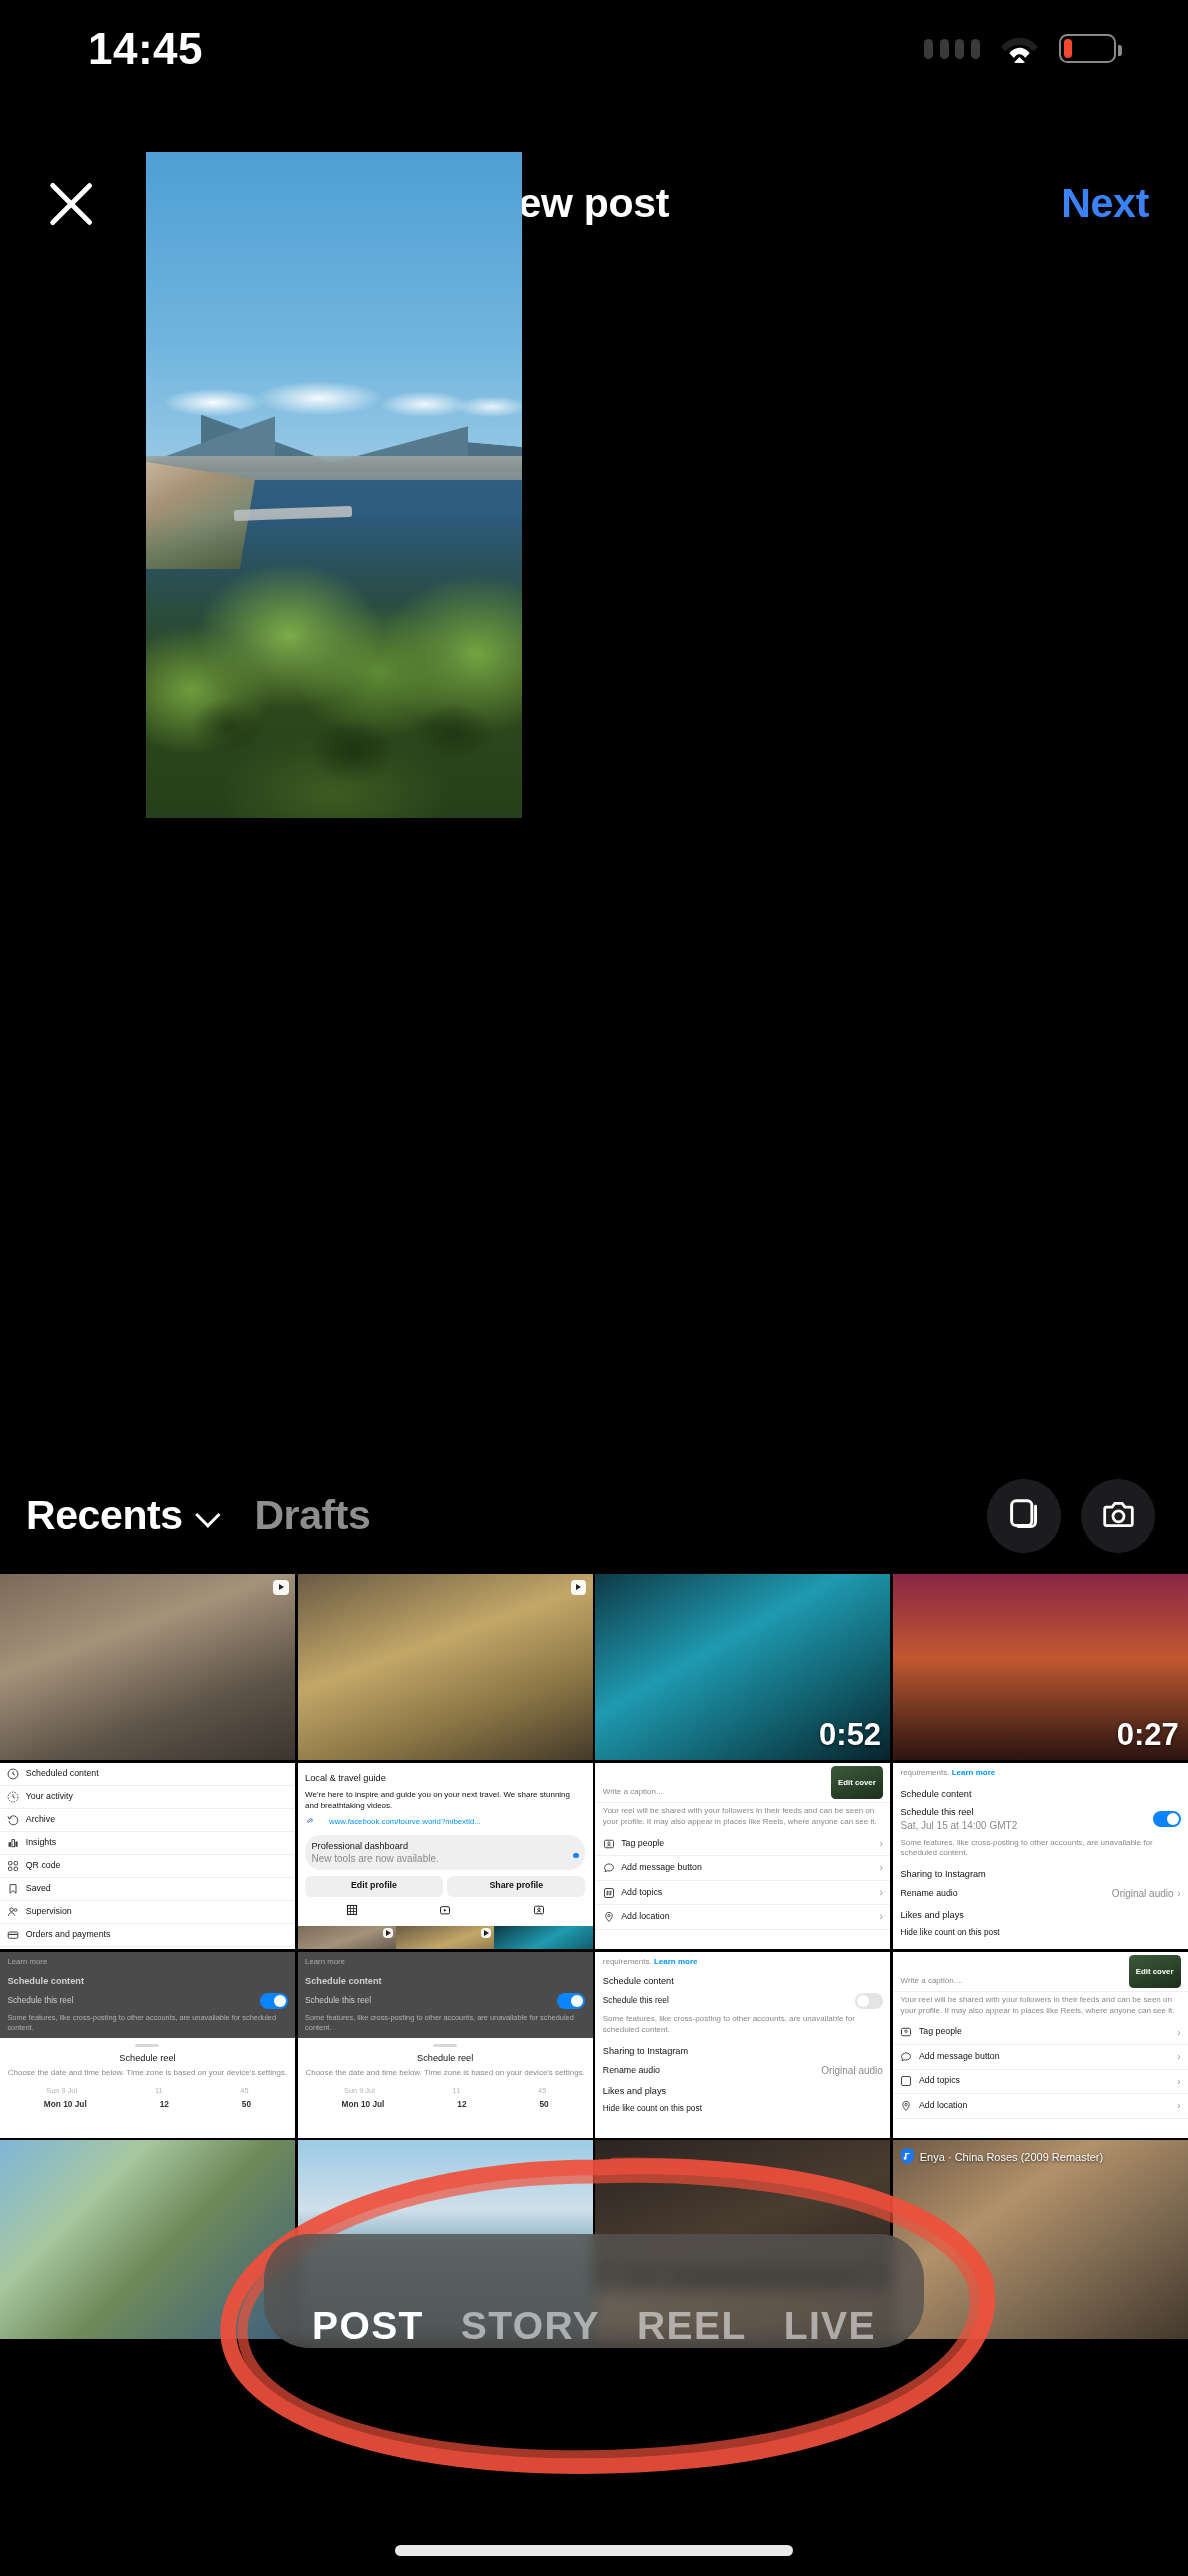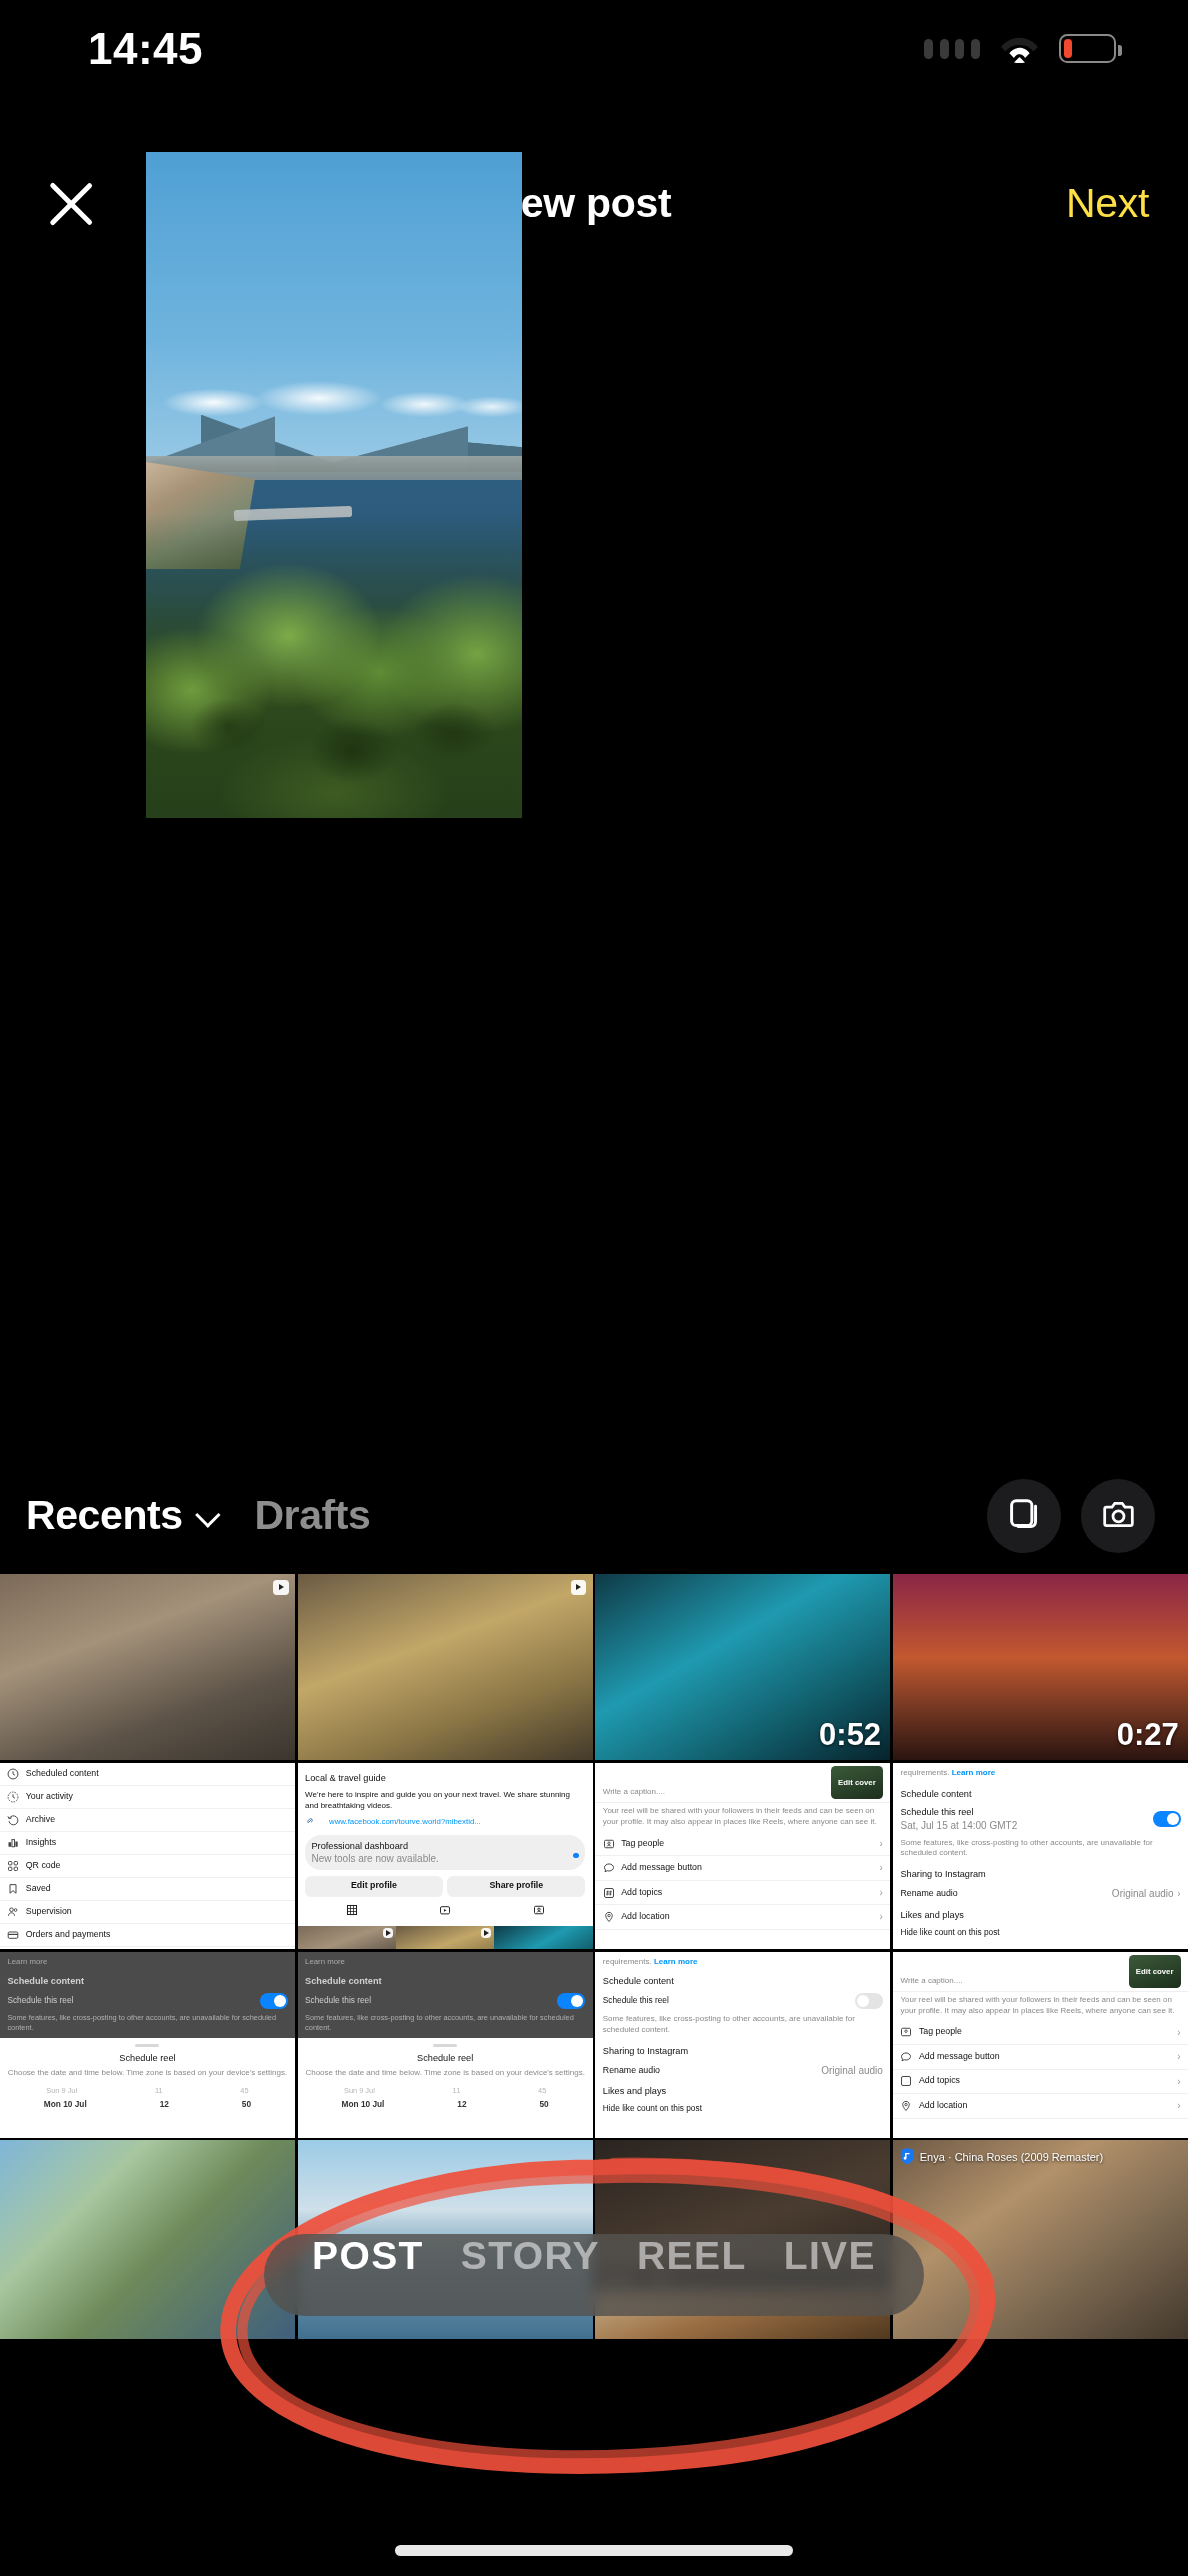--- a/index.html
+++ b/index.html
@@ -38,21 +38,21 @@
     padding:0 39px 0 44px;
   }
   .close-x { width:53px; height:53px; position:relative; cursor:pointer; }
   .close-x:before, .close-x:after {
     content:""; position:absolute; left:50%; top:50%; width:4.6px; height:57px;
     background:#fff; border-radius:2.8px;
   }
   .close-x:before { transform:translate(-50%,-50%) rotate(45deg); }
   .close-x:after  { transform:translate(-50%,-50%) rotate(-45deg); }
   .nav-title { font-size:41px; font-weight:700; letter-spacing:-0.3px; }
-  .nav-next { font-size:41px; font-weight:400; color:#fde047; letter-spacing:-0.3px; }
+  .nav-next { font-size:41px; font-weight:700; color:#3b82f6; letter-spacing:-0.3px; }
 
   
   .preview {
     position:absolute; top:152px; left:146px;
     width:376px; height:666px; overflow:hidden; background:#000;
   }
   .pv-sky {
     position:absolute; inset:0;
     background:linear-gradient(180deg,#4f9fd4 0%,#6fb4de 28%,#93c6e4 45%,#b5d4e6 53%,#9dc3da 58%,#7aa8c4 62%,#3f6e8f 66%,#2f5c7c 72%,#27506e 80%,#1d4259 100%);
   }
@@ -175,23 +175,23 @@
   }
 
   
   .annot {
     position:absolute; left:180px; top:2147px; width:829px; height:341px;
     pointer-events:none; z-index:40;
   }
 
   
   .modes {
-    position:absolute; left:264px; top:2234px; width:660px; height:82px;
+    position:absolute; left:264px; top:2234px; width:660px; height:114px;
     background:rgba(84,82,78,.82); border-radius:45px;
-    display:flex; align-items:flex-start; justify-content:center; gap:37px;
+    display:flex; align-items:flex-end; justify-content:center; gap:37px;
     z-index:50; backdrop-filter:blur(7.4px);
   }
   .mode {
     font-size:39px; font-weight:700; letter-spacing:1.4px;
     color:rgba(235,235,235,.6); cursor:pointer;
   }
   .mode.active { color:#fff; }
 
   
   .home-ind {

